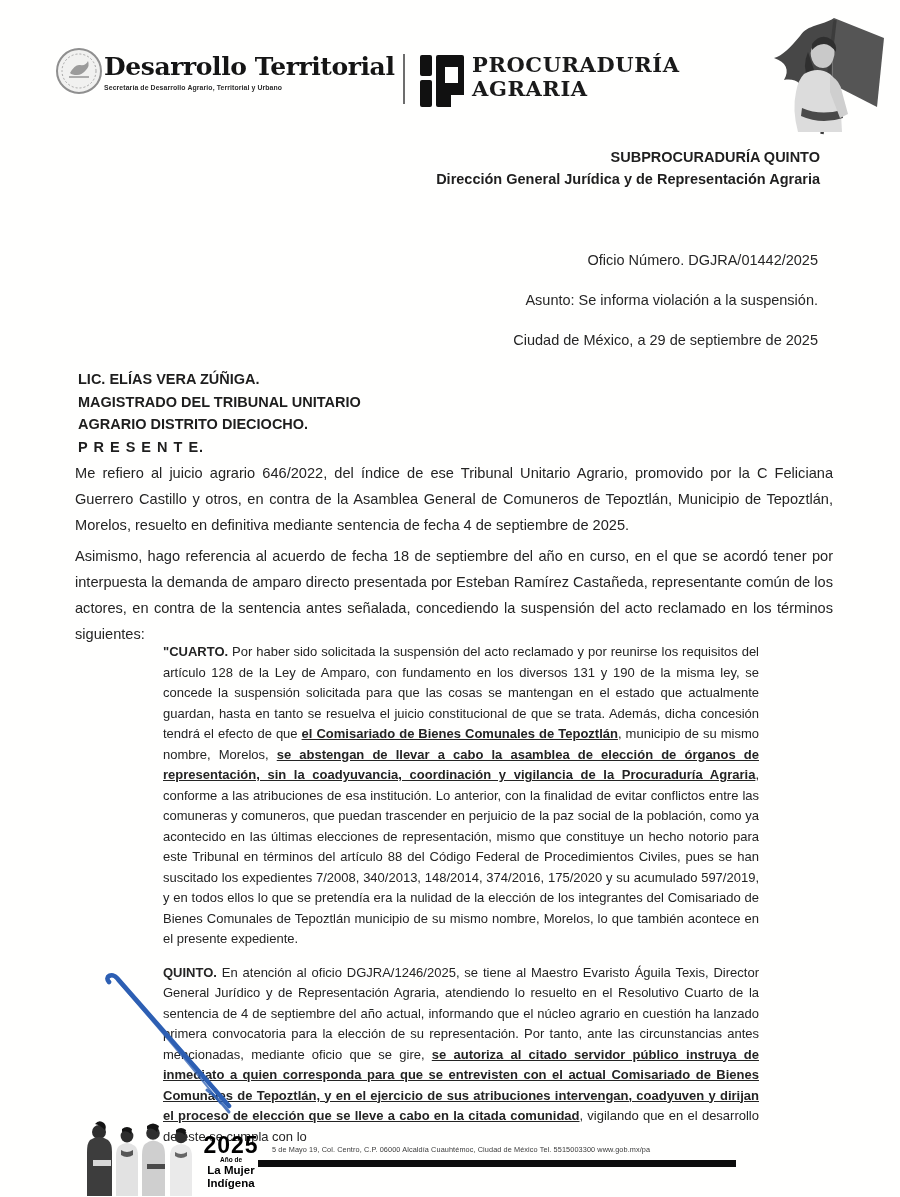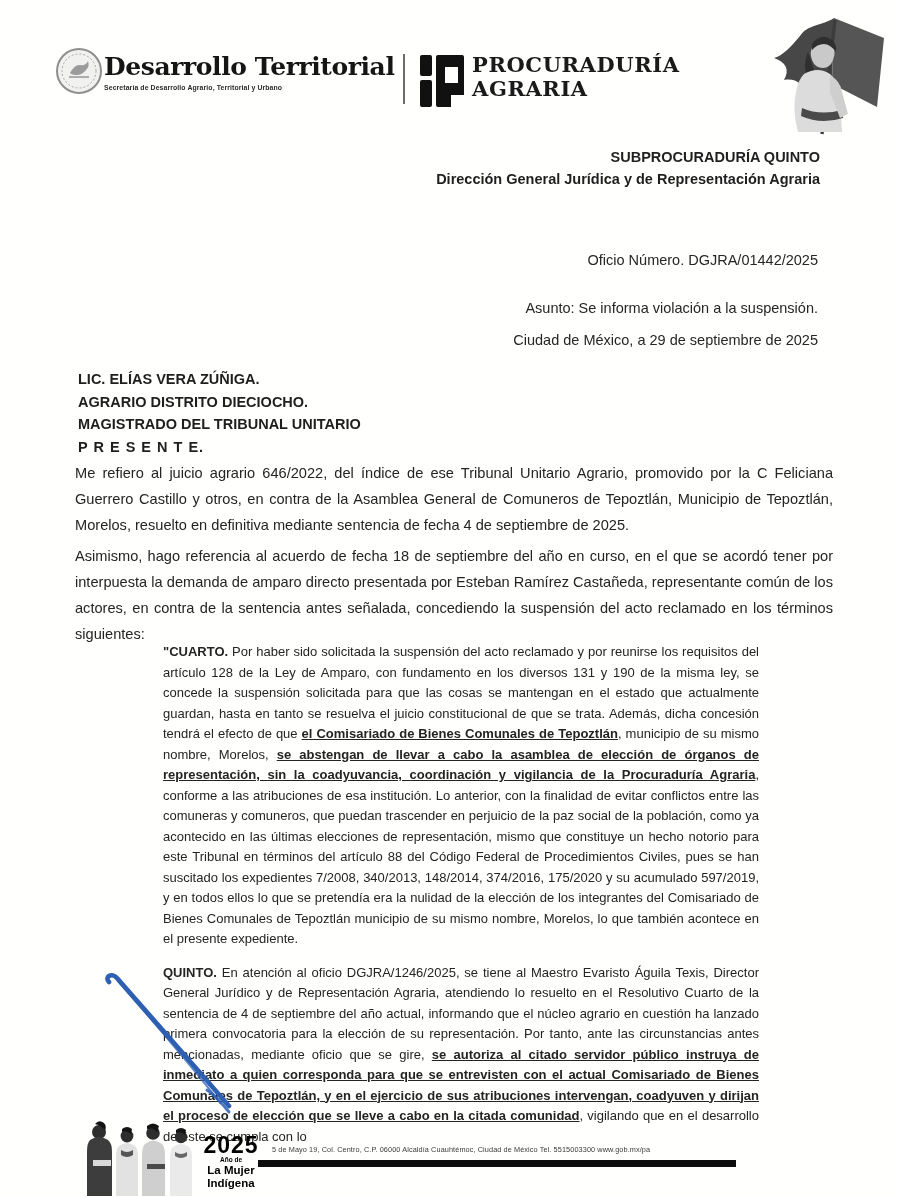--- a/index.html
+++ b/index.html
@@ -25,21 +25,21 @@
     font-weight:bold; font-size:21px; line-height:24px; letter-spacing:0.6px; color:#1a1a1a;
   }
   .flag-art { position:absolute; left:712px; top:12px; width:180px; height:125px; }
   .office-block {
     position:absolute; right:80px; top:146px; text-align:right;
     font-weight:bold; font-size:14.5px; line-height:22px; color:#1f1f1f;
   }
   
   .meta-line { position:absolute; right:82px; font-size:14.5px; color:#262626; }
   .meta-oficio { top:252px; }
-  .meta-asunto { top:300px; }
+  .meta-asunto { top:292px; }
   .meta-fecha  { top:332px; }
   
   .addressee {
     position:absolute; left:78px; top:368px;
     font-weight:bold; font-size:14.5px; line-height:22.5px; color:#1e1e1e;
   }
   .addressee .spaced { letter-spacing:1px; }
   
   .para {
     position:absolute; left:75px; width:758px;
@@ -113,22 +113,22 @@
     <div>SUBPROCURADURÍA QUINTO</div>
     <div>Dirección General Jurídica y de Representación Agraria</div>
   </div>
 
   <div class="meta-line meta-oficio">Oficio Número. DGJRA/01442/2025</div>
   <div class="meta-line meta-asunto">Asunto: Se informa violación a la suspensión.</div>
   <div class="meta-line meta-fecha">Ciudad de México, a 29 de septiembre de 2025</div>
 
   <div class="addressee">
     <div>LIC. ELÍAS VERA ZÚÑIGA.</div>
+    <div>MAGISTRADO DEL TRIBUNAL UNITARIO</div>
     <div>AGRARIO DISTRITO DIECIOCHO.</div>
-    <div>MAGISTRADO DEL TRIBUNAL UNITARIO</div>
     <div class="spaced">P R E S E N T E.</div>
   </div>
 
   <p class="para para-1">Me refiero al juicio agrario 646/2022, del índice de ese Tribunal Unitario Agrario, promovido por la C Feliciana Guerrero Castillo y otros, en contra de la Asamblea General de Comuneros de Tepoztlán, Municipio de Tepoztlán, Morelos, resuelto en definitiva mediante sentencia de fecha 4 de septiembre de 2025.</p>
   <p class="para para-2">Asimismo, hago referencia al acuerdo de fecha 18 de septiembre del año en curso, en el que se acordó tener por interpuesta la demanda de amparo directo presentada por Esteban Ramírez Castañeda, representante común de los actores, en contra de la sentencia antes señalada, concediendo la suspensión del acto reclamado en los términos siguientes:</p>
 
   <div class="quote">
     <p><span class="b">"CUARTO.</span><span> Por haber sido solicitada la suspensión del acto reclamado y por reunirse los requisitos del artículo 128 de la Ley de Amparo, con fundamento en los diversos 131 y 190 de la misma ley, se concede la suspensión solicitada para que las cosas se mantengan en el estado que actualmente guardan, hasta en tanto se resuelva el juicio constitucional de que se trata. Además, dicha concesión tendrá el efecto de que </span><span class="bu">el Comisariado de Bienes Comunales de Tepoztlán</span><span>, municipio de su mismo nombre, Morelos, </span><span class="bu">se abstengan de llevar a cabo la asamblea de elección de órganos de representación, sin la coadyuvancia, coordinación y vigilancia de la Procuraduría Agraria</span><span>, conforme a las atribuciones de esa institución. Lo anterior, con la finalidad de evitar conflictos entre las comuneras y comuneros, que puedan trascender en perjuicio de la paz social de la población, como ya acontecido en las últimas elecciones de representación, mismo que constituye un hecho notorio para este Tribunal en términos del artículo 88 del Código Federal de Procedimientos Civiles, pues se han suscitado los expedientes 7/2008, 340/2013, 148/2014, 374/2016, 175/2020 y su acumulado 597/2019, y en todos ellos lo que se pretendía era la nulidad de la elección de los integrantes del Comisariado de Bienes Comunales de Tepoztlán municipio de su mismo nombre, Morelos, lo que también acontece en el presente expediente.</span></p>
     <p><span class="b">QUINTO.</span><span> En atención al oficio DGJRA/1246/2025, se tiene al Maestro Evaristo Águila Texis, Director General Jurídico y de Representación Agraria, atendiendo lo resuelto en el Resolutivo Cuarto de la sentencia de 4 de septiembre del año actual, informando que el núcleo agrario en cuestión ha lanzado primera convocatoria para la elección de su representación. Por tanto, ante las circunstancias antes mencionadas, mediante oficio que se gire, </span><span class="bu">se autoriza al citado servidor público instruya de inmediato a quien corresponda para que se entrevisten con el actual Comisariado de Bienes Comunales de Tepoztlán, y en el ejercicio de sus atribuciones intervengan, coadyuven y dirijan el proceso de elección que se lleve a cabo en la citada comunidad</span><span>, vigilando que en el desarrollo de éste se cumpla con lo</span></p>
   </div>

